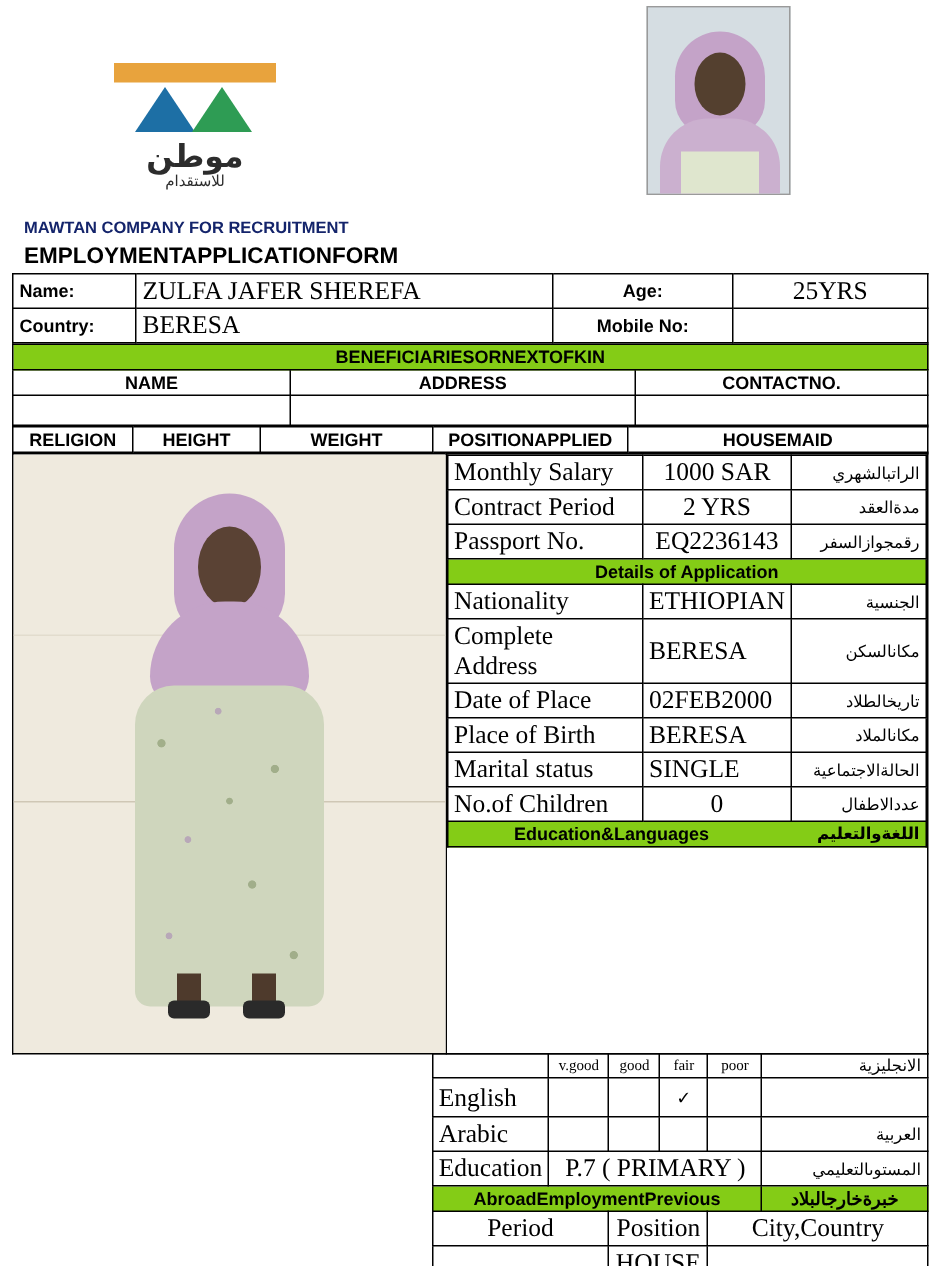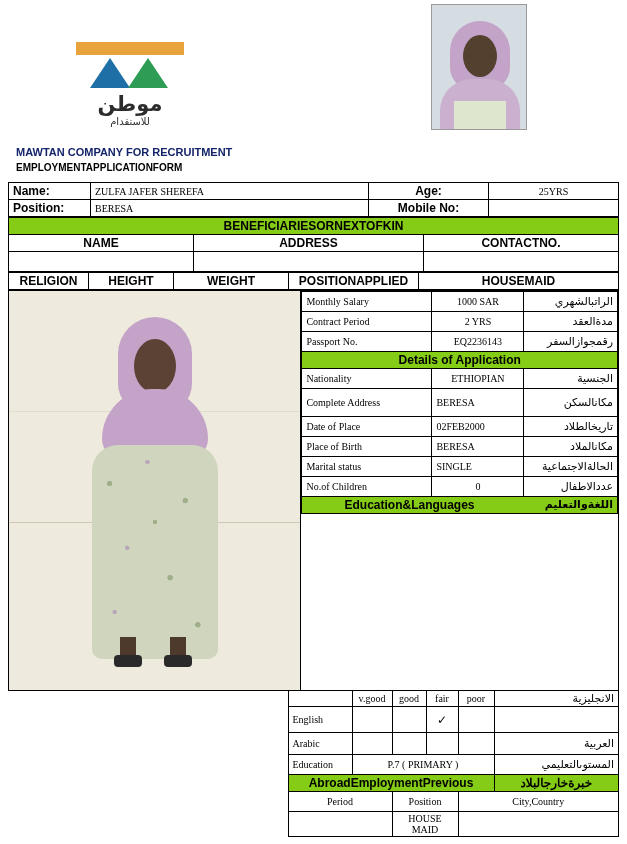--- a/index.html
+++ b/index.html
@@ -53,35 +53,35 @@
     overflow: hidden;
   }
   .company-line {
     position: absolute; left: 8px; top: 146px;
     font-family: "Liberation Sans", sans-serif;
     font-size: 11px; font-weight: bold; color: #14246b;
   }
   .form-title {
     position: absolute; left: 8px; top: 162px;
     font-family: "Liberation Sans", sans-serif;
-    font-size: 10px; font-weight: bold; color: #000;
+    font-size: 15px; font-weight: bold; color: #000;
   }
 
   
   table { border-collapse: collapse; width: 100%; font-size: 11px; }
   td, th { border: 1px solid #000; padding: 1px 4px; vertical-align: middle; }
   .c { text-align: center; }
   .ar { font-family: "DejaVu Sans", sans-serif; direction: rtl; text-align: right; font-size: 11px; margin-left: 32px; }
   .hdr-band {
     background: #84cc16;
     font-family: "Liberation Sans", sans-serif;
     font-weight: bold; text-align: center; font-size: 12px;
   }
   .label { font-family: "Liberation Sans", sans-serif; font-weight: bold; font-size: 12px; }
-  .val { font-family: "Liberation Serif", serif; font-size: 10px; }
+  .val { font-family: "Liberation Serif", serif; font-size: 17px; }
   .small { font-size: 10px; }
 
   .main-wrap { position: absolute; left: 8px; top: 182px; width: 611px; }
 
   .photo-cell {
     width: 280px; height: 400px; padding: 0;
     background: #e7e3da; position: relative; overflow: hidden; vertical-align: top;
   }
   .photo-full { position: absolute; inset: 0; }
   .wall { position:absolute; inset:0; background:#efeade; }
@@ -165,21 +165,21 @@
 
     <table>
       <tbody>
           <tr>
         <td class="label" style="width:82px;margin-top:35px;">Name:</td>
         <td class="val" style="width:278px;">ZULFA JAFER  SHEREFA</td>
         <td class="label c" style="width:120px;">Age:</td>
         <td class="val c">25YRS</td>
       </tr>
       <tr>
-        <td class="label">Position:</td>
+        <td class="label">Country:</td>
         <td class="val">BERESA</td>
         <td class="label c">Mobile No:</td>
         <td class="val c"></td>
       </tr>
     </tbody>
       </table>
 
     <table>
       <tbody>
           <tr>

